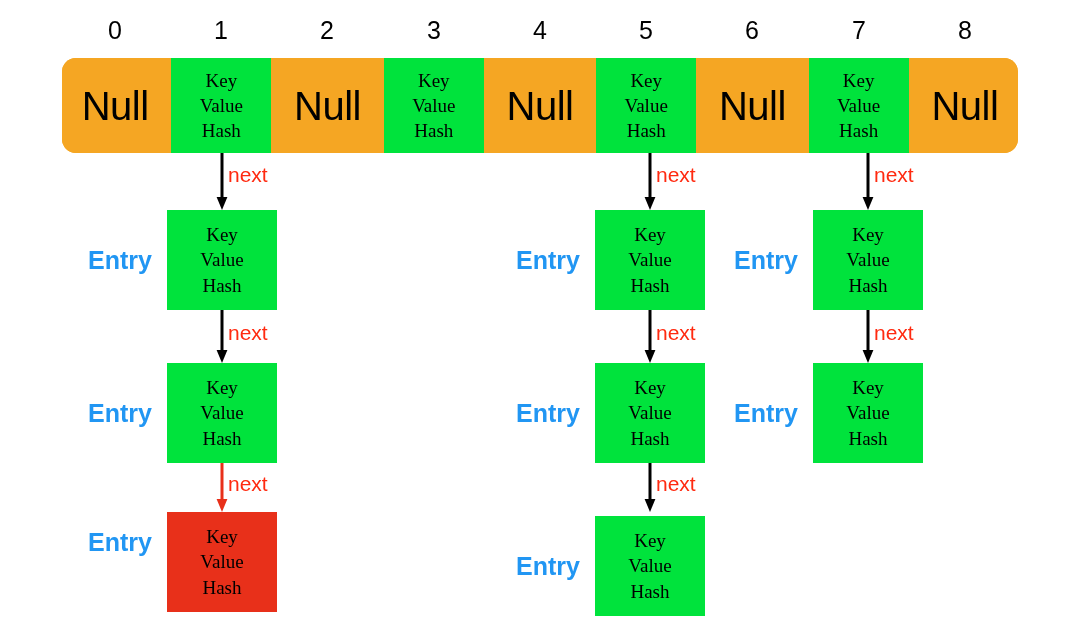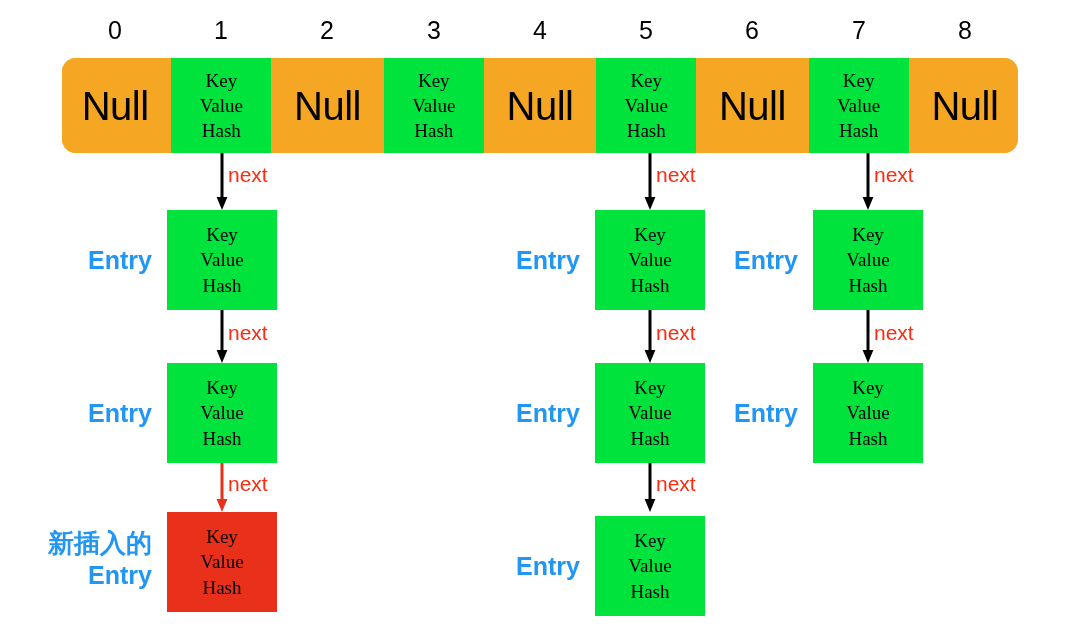--- a/index.html
+++ b/index.html
@@ -247,21 +247,20 @@
 
   <div class="arrow" style="left:216px; top:463px; height:49px;">
     <svg width="12" height="49" viewBox="0 0 12 49">
       <line x1="6" y1="0" x2="6" y2="40" stroke="#E8301A" stroke-width="3"></line>
       <polygon points="6,49 0.6,36 11.4,36" fill="#E8301A"></polygon>
     </svg>
   </div>
   <div class="next-label" style="left:228px; top:473px;">next</div>
 
   <div class="entry-label cn" style="left:20px; top:527px; width:132px;">
-    <span class="cn-line">新插入的</span>
     <span class="en-line">Entry</span>
   </div>
   <div class="entry-box new-entry" style="left:167px; top:512px;">
     <span class="kvh-line">Key</span>
     <span class="kvh-line">Value</span>
     <span class="kvh-line">Hash</span>
   </div>
 
   <div class="arrow" style="left:644px; top:153px; height:57px;">
     <svg width="12" height="57" viewBox="0 0 12 57">

